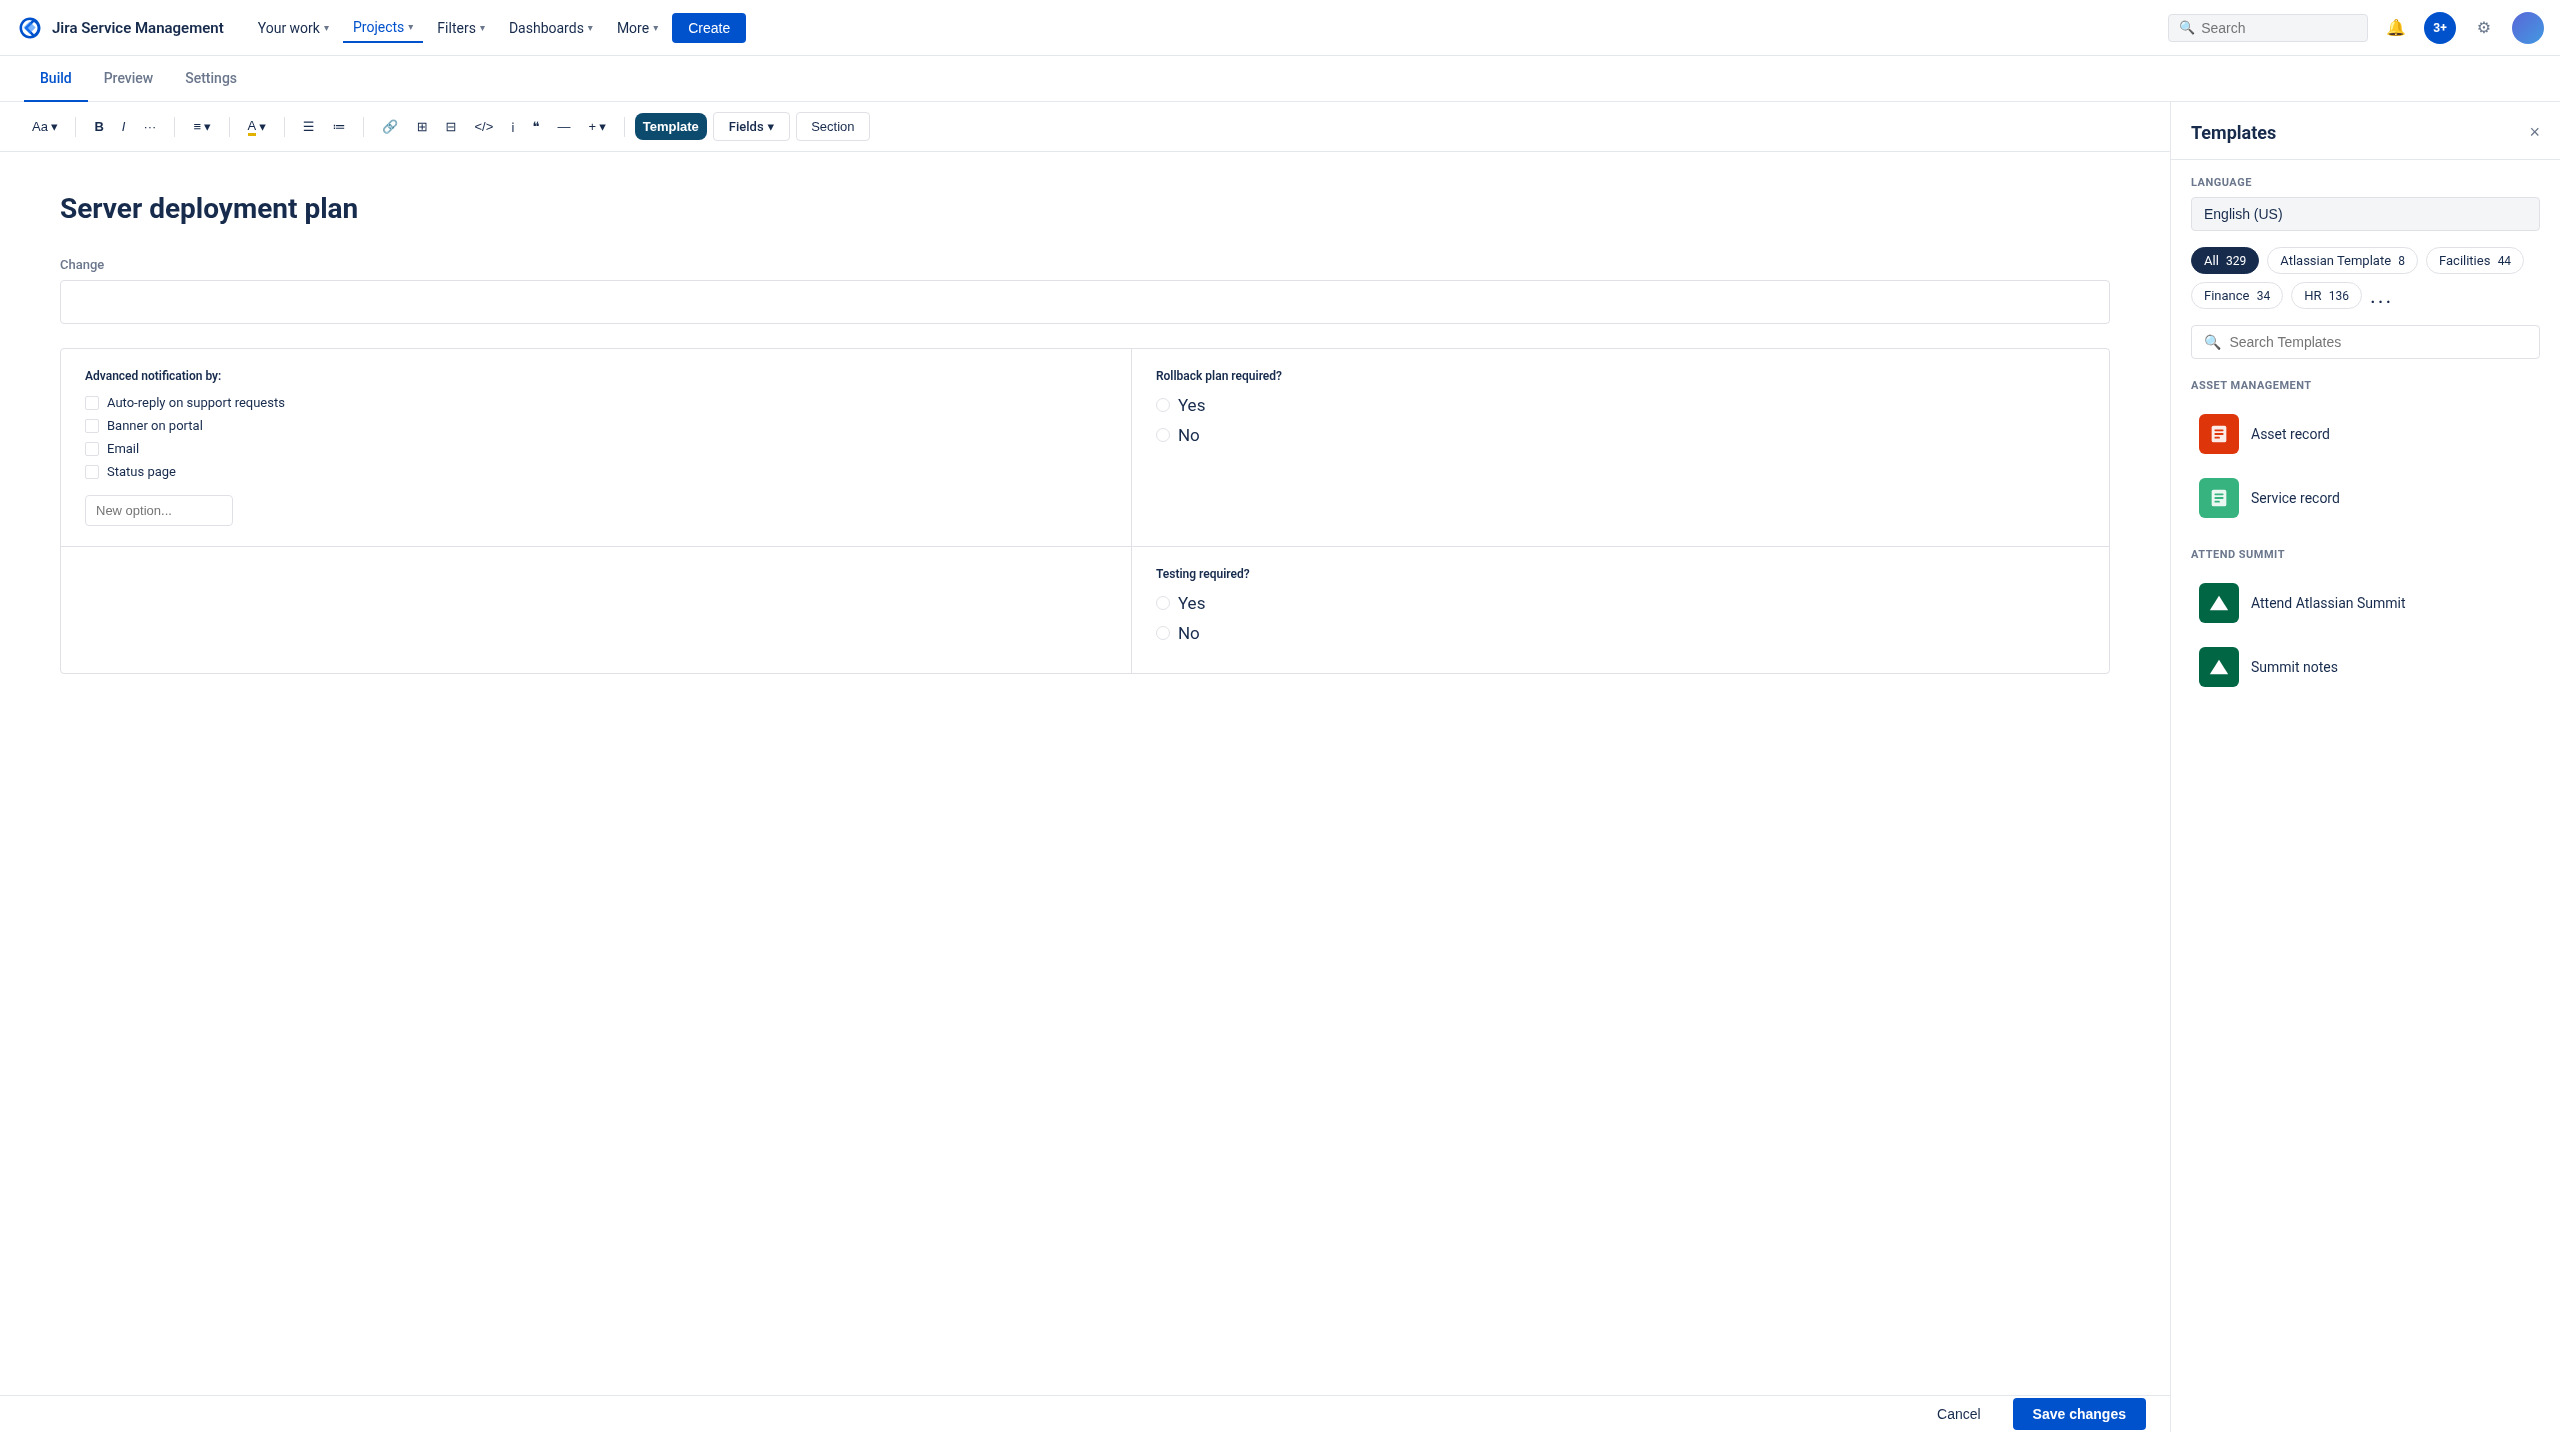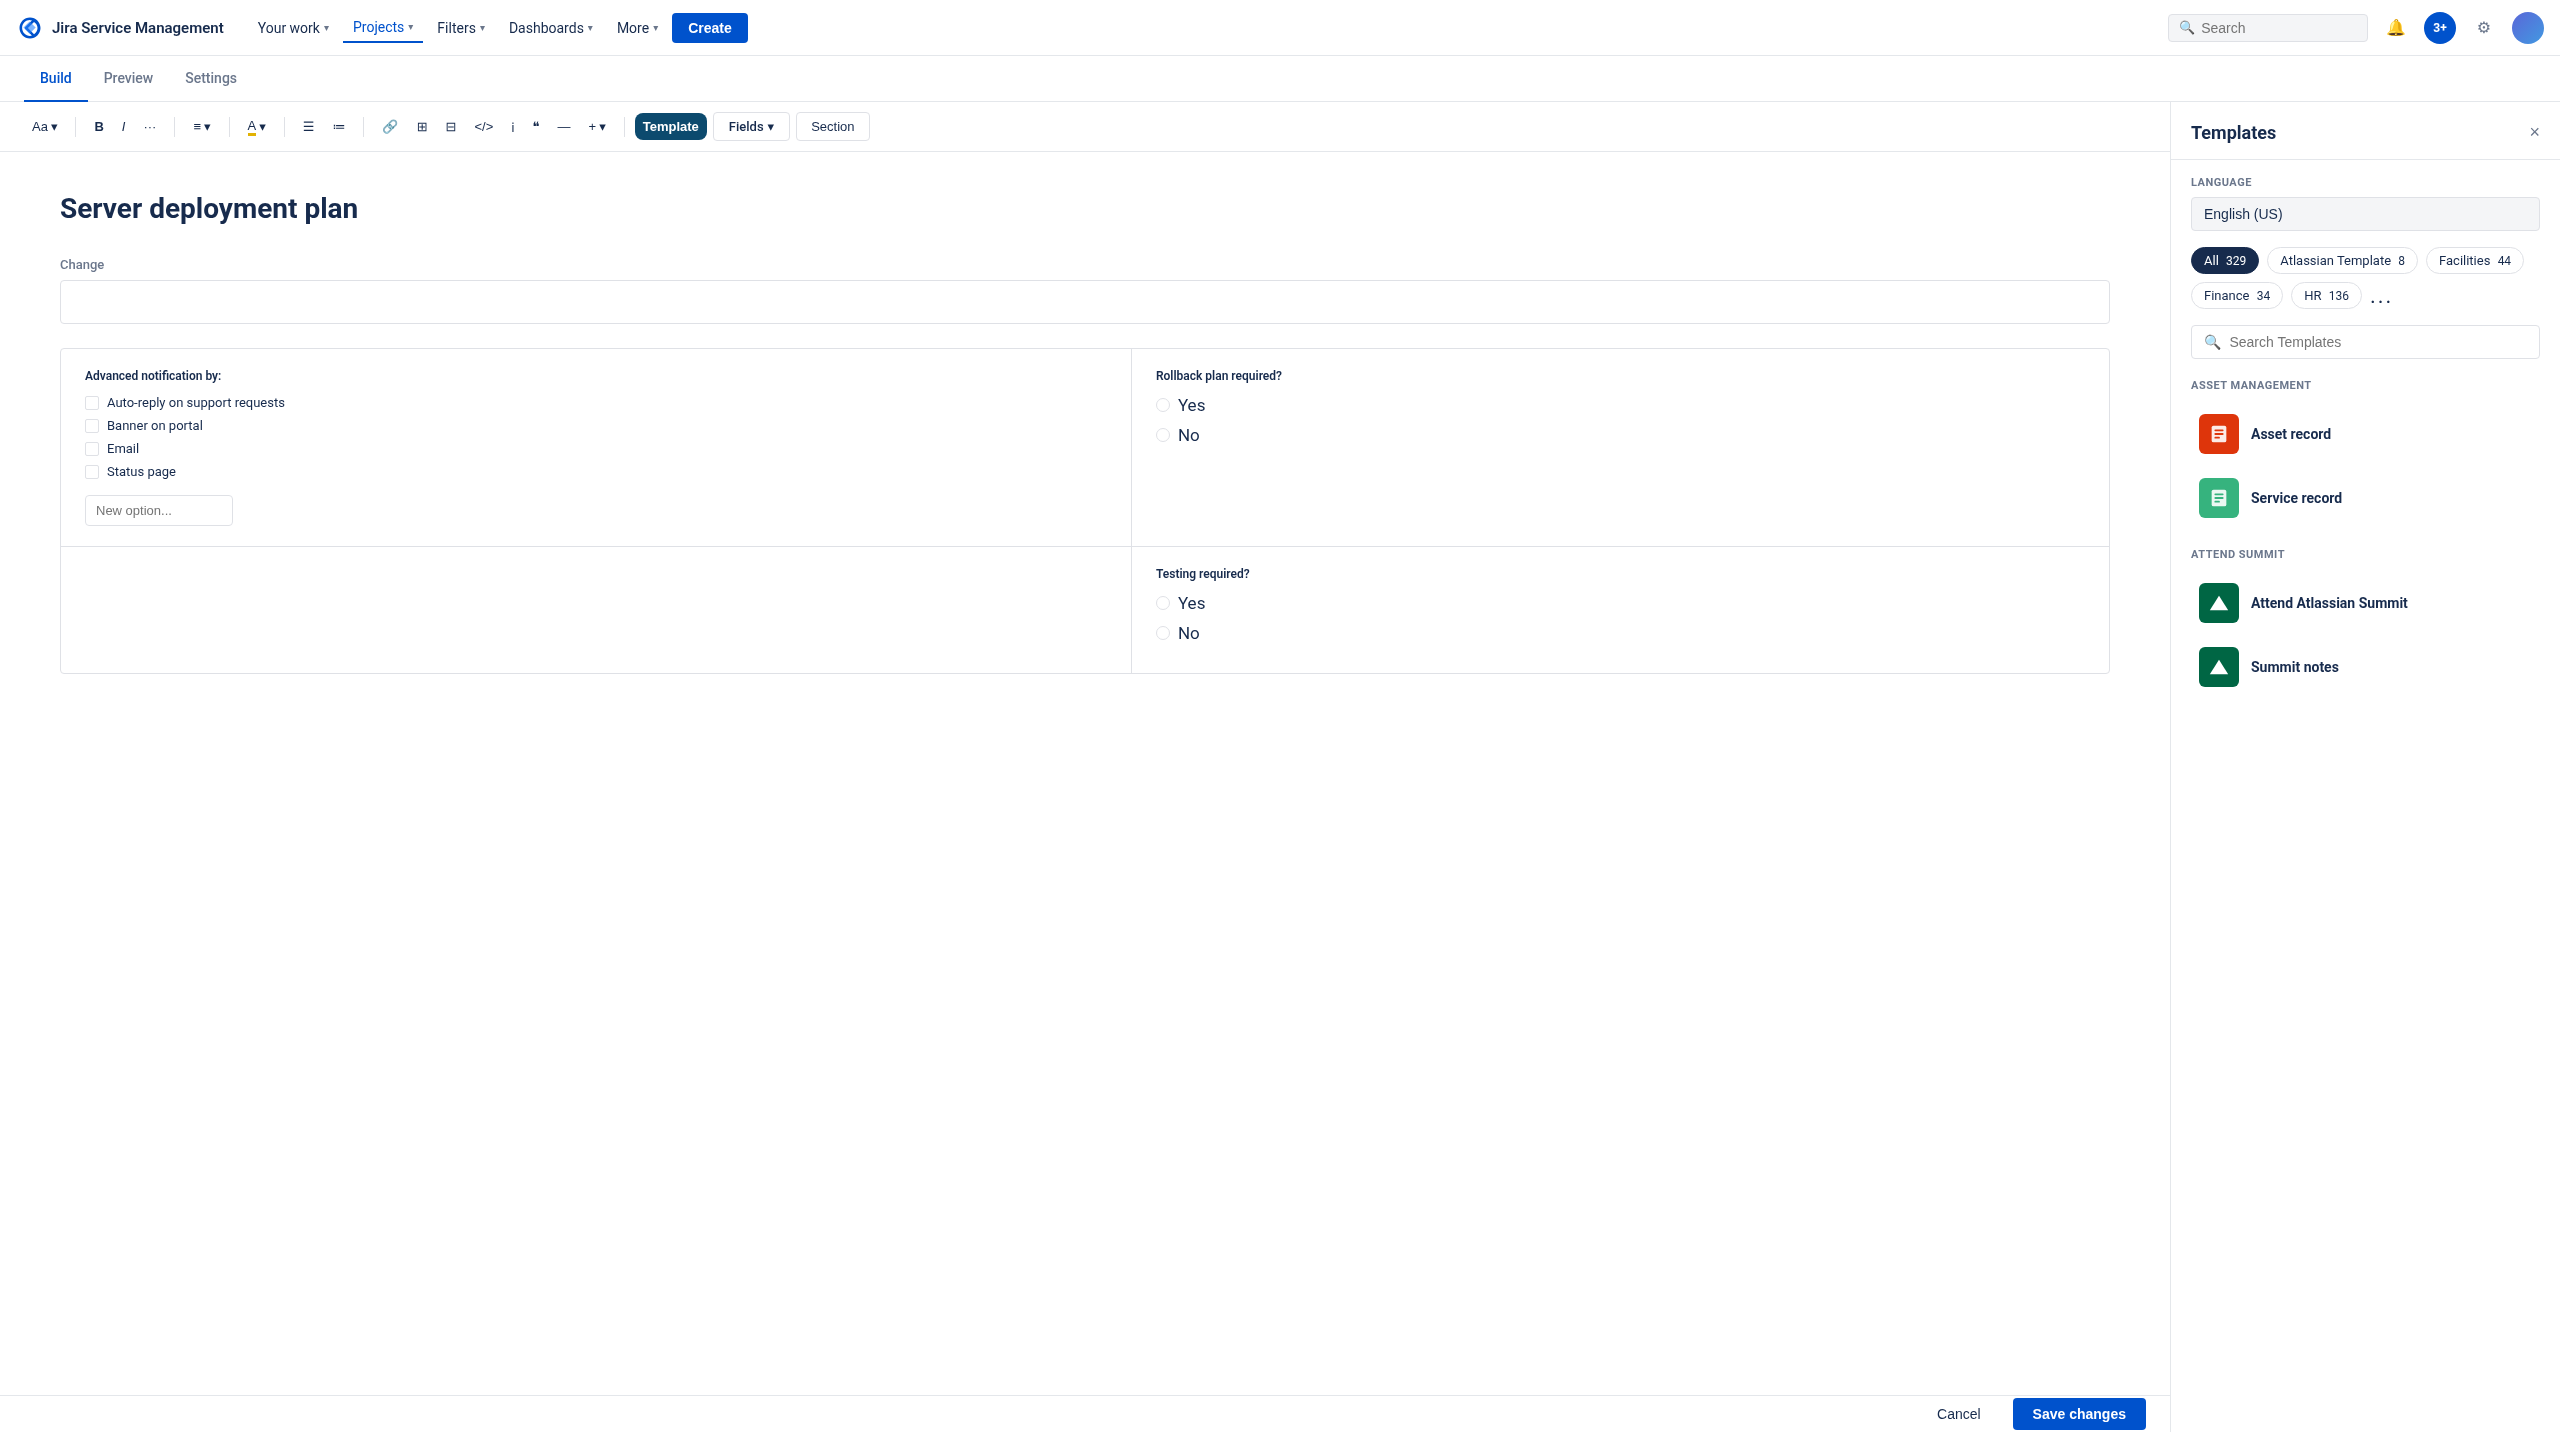--- a/index.html
+++ b/index.html
@@ -17,21 +17,21 @@
     .topnav-nav { display: flex; align-items: center; gap: 4px; flex: 1; }
     .nav-item {
       padding: 6px 10px; border-radius: 4px; cursor: pointer;
       font-size: 14px; color: #172b4d; display: flex; align-items: center; gap: 4px;
       white-space: nowrap;
     }
     .nav-item.active { color: #0052cc; border-bottom: 2px solid #0052cc; border-radius: 0; }
     .nav-chevron { font-size: 10px; color: #6b778c; }
     .create-btn {
       background: #0052cc; color: #fff; border: none; border-radius: 4px;
-      padding: 7px 16px; font-size: 14px; font-weight: 700; cursor: pointer;
+      padding: 7px 16px; font-size: 14px; font-weight: 400; cursor: pointer;
     }
     .topnav-right { display: flex; align-items: center; gap: 12px; margin-left: 16px; }
     .search-bar {
       display: flex; align-items: center; background: #f4f5f7; border: 1px solid #dfe1e6;
       border-radius: 4px; padding: 5px 10px; gap: 6px; width: 200px;
     }
     .search-icon-top { color: #6b778c; font-size: 13px; }
     .search-input-top { border: none; background: transparent; font-size: 14px; color: #172b4d; width: 100%; outline: none; }
     .icon-btn {
       width: 32px; height: 32px; border-radius: 50%; display: flex; align-items: center;
@@ -169,21 +169,21 @@
       display: flex; align-items: center; gap: 12px; padding: 10px 8px;
       border-radius: 4px; cursor: pointer; margin-bottom: 4px;
     }
     .template-icon {
       width: 40px; height: 40px; border-radius: 6px; display: flex; align-items: center;
       justify-content: center; font-size: 18px; flex-shrink: 0;
     }
     .template-icon.red { background: #de350b; }
     .template-icon.green { background: #36b37e; }
     .template-icon.dark-green { background: #006644; }
-    .template-name { font-size: 14px; color: #172b4d; font-weight: 700; }
+    .template-name { font-size: 14px; color: #172b4d; font-weight: 400; }
 
     .template-section { margin-bottom: 20px; }
   </style>
 </head>
 <body>
 
 <nav class="topnav">
   <div class="topnav-logo">
     <svg class="logo-icon" viewBox="0 0 32 32" fill="none">
       <path d="M16 4C9.4 4 4 9.4 4 16s5.4 12 12 12 12-5.4 12-12S22.6 4 16 4zm0 3c.8 0 1.5.1 2.2.3L10.3 15.2c-.3.5-.3 1.1 0 1.6l7.9 7.9c-.7.2-1.4.3-2.2.3-5 0-9-4-9-9s4-9 9-9zm4.6 2.1c2.4 1.5 4 4.1 4 7 0 2.9-1.6 5.5-4 7l-7-7 7-7z" fill="#0052cc"></path>

